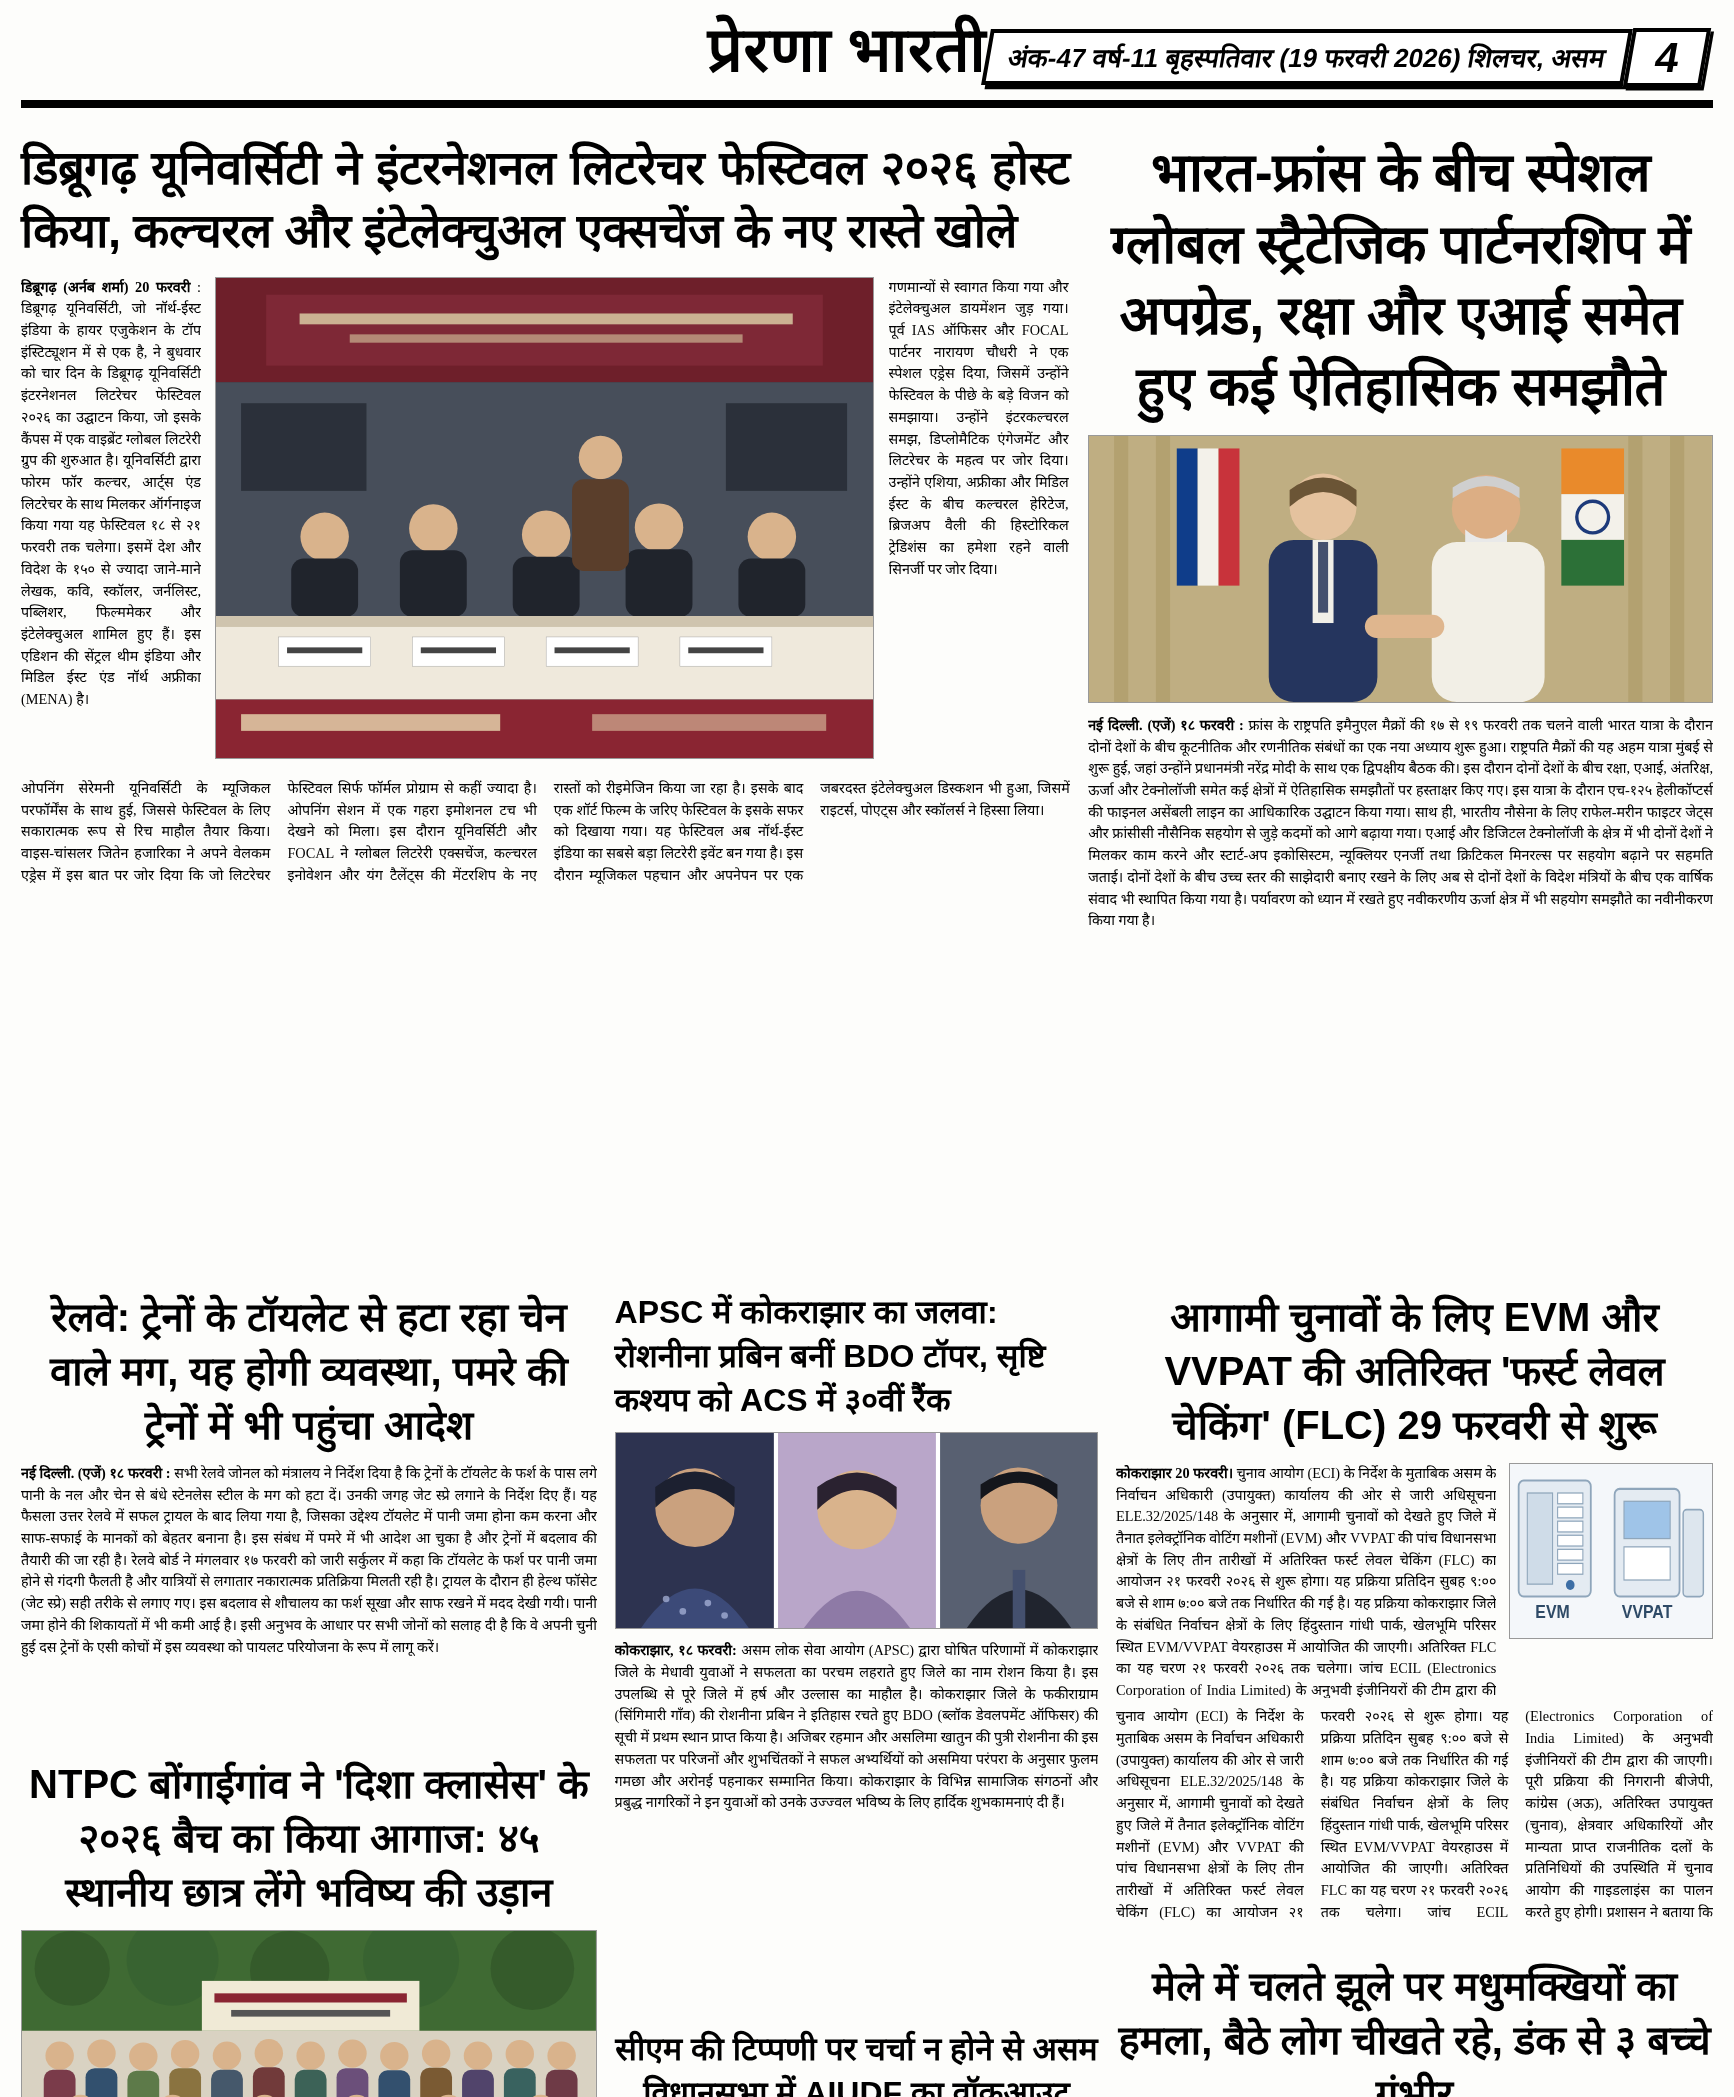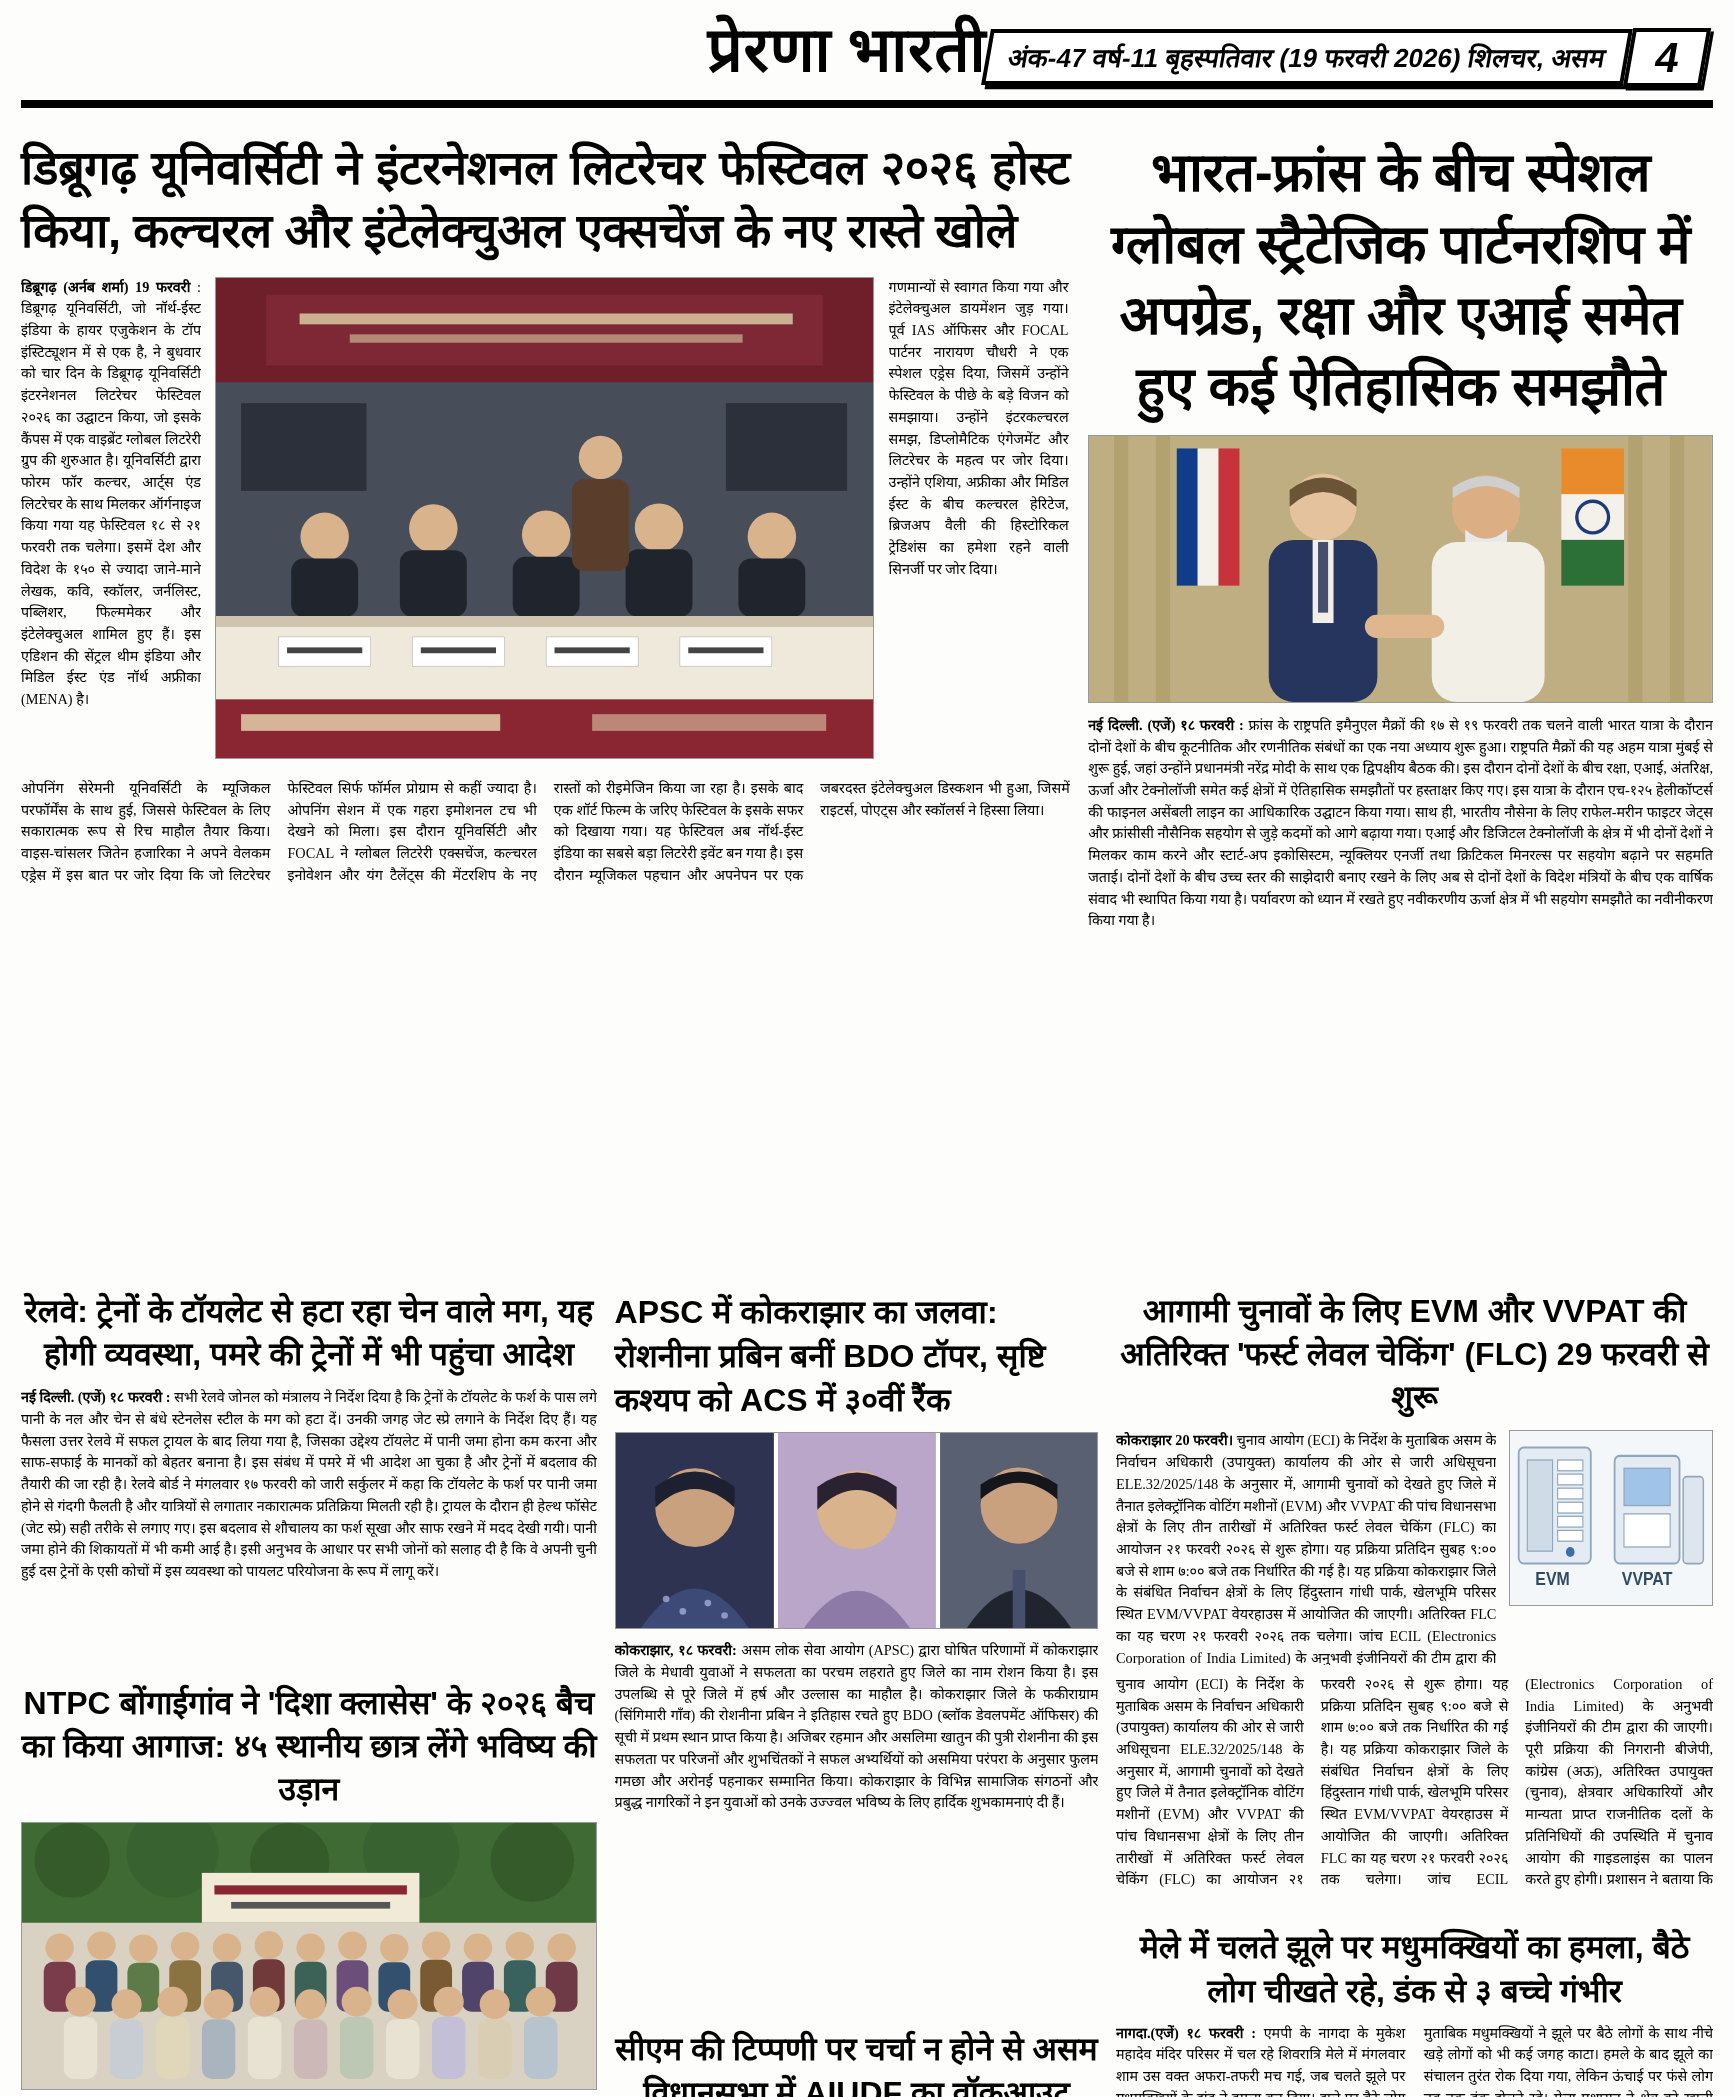--- a/index.html
+++ b/index.html
@@ -9,21 +9,21 @@
 
   
   .masthead { display:flex; align-items:flex-start; justify-content:flex-end; height:80px; position:relative; }
   .logo { font-family:"Liberation Serif", serif; font-weight:bold; font-size:62px; line-height:1.05; letter-spacing:0.8px; padding-left:7.6px; }
   .issue-box { border:4.2px solid #000; box-shadow:4.2px 4.2px 0 #000; transform:skewX(-10deg); padding:5.9px 18.5px; margin-top:11.7px; font-family:"Liberation Sans", sans-serif; font-weight:bold; font-size:26px; white-space:nowrap; background:#fff; }
   .pageno-box { border:4.2px solid #000; box-shadow:3.4px 3.4px 0 #000; transform:skewX(-10deg); padding:1.7px 23.5px; margin-top:10px; font-family:"Liberation Sans", sans-serif; font-weight:bold; font-size:42px; background:#fff; margin-right:6.7px; }
   .masthead-rule { height:8.4px; background:#000; margin-top:2.5px; }
 
   
   .headline-xl { font-family:"Liberation Sans", sans-serif; font-weight:900; font-size:47px; line-height:1.32; letter-spacing:-0.4px; }
-  .headline-lg { font-family:"Liberation Sans", sans-serif; font-weight:900; font-size:32px; line-height:1.35; text-align:center; }
+  .headline-lg { font-family:"Liberation Sans", sans-serif; font-weight:900; font-size:40px; line-height:1.35; text-align:center; }
   .headline-md { font-family:"Liberation Sans", sans-serif; font-weight:900; font-size:32px; line-height:1.38; text-align:center; }
   .body-text { font-size:14.3px; line-height:1.52; text-align:justify; }
   .body-text .dateline { font-weight:bold; }
   .cols-2 { column-count:2; column-gap:18.5px; }
   .cols-3 { column-count:3; column-gap:17px; }
   .cols-4 { column-count:4; column-gap:17px; }
   .photo { display:block; width:100%; border:0.4px solid #999; }
 
   
   .top-section { display:flex; gap:18.5px; margin-top:29px; }
@@ -64,21 +64,21 @@
     <div class="pageno-box">4</div>
   </header>
   <div class="masthead-rule"></div>
 
   <section class="top-section">
 
     <article class="top-left">
       <h1 class="headline-xl">डिब्रूगढ़ यूनिवर्सिटी ने इंटरनेशनल लिटरेचर फेस्टिवल २०२६ होस्ट किया, कल्चरल और इंटेलेक्चुअल एक्सचेंज के नए रास्ते खोले</h1>
       <div class="top-left-content">
         <div class="tl-col body-text">
-          <span class="dateline">डिब्रूगढ़ (अर्नब शर्मा) 19 फरवरी</span>
+          <span class="dateline">डिब्रूगढ़ (अर्नब शर्मा) 20 फरवरी</span>
           <span>: डिब्रूगढ़ यूनिवर्सिटी, जो नॉर्थ-ईस्ट इंडिया के हायर एजुकेशन के टॉप इंस्टिट्यूशन में से एक है, ने बुधवार को चार दिन के डिब्रूगढ़ यूनिवर्सिटी इंटरनेशनल लिटरेचर फेस्टिवल २०२६ का उद्घाटन किया, जो इसके कैंपस में एक वाइब्रेंट ग्लोबल लिटरेरी ग्रुप की शुरुआत है। यूनिवर्सिटी द्वारा फोरम फॉर कल्चर, आर्ट्स एंड लिटरेचर के साथ मिलकर ऑर्गनाइज किया गया यह फेस्टिवल १८ से २१ फरवरी तक चलेगा। इसमें देश और विदेश के १५० से ज्यादा जाने-माने लेखक, कवि, स्कॉलर, जर्नलिस्ट, पब्लिशर, फिल्ममेकर और इंटेलेक्चुअल शामिल हुए हैं। इस एडिशन की सेंट्रल थीम इंडिया और मिडिल ईस्ट एंड नॉर्थ अफ्रीका (MENA) है।</span>
         </div>
         <div class="tl-photo-wrap">
 
           <svg class="photo" viewBox="0 0 1572 1150" width="659" height="482" preserveAspectRatio="none">
             <rect width="1572" height="1150" fill="#3a3f48"></rect>
             <rect x="0" y="0" width="1572" height="250" fill="#6e1f2a"></rect>
             <rect x="120" y="40" width="1332" height="170" fill="#7e2836"></rect>
             <rect x="200" y="85" width="1180" height="26" fill="#d8c9a2" opacity="0.85"></rect>
             <rect x="320" y="135" width="940" height="20" fill="#d8c9a2" opacity="0.6"></rect>

